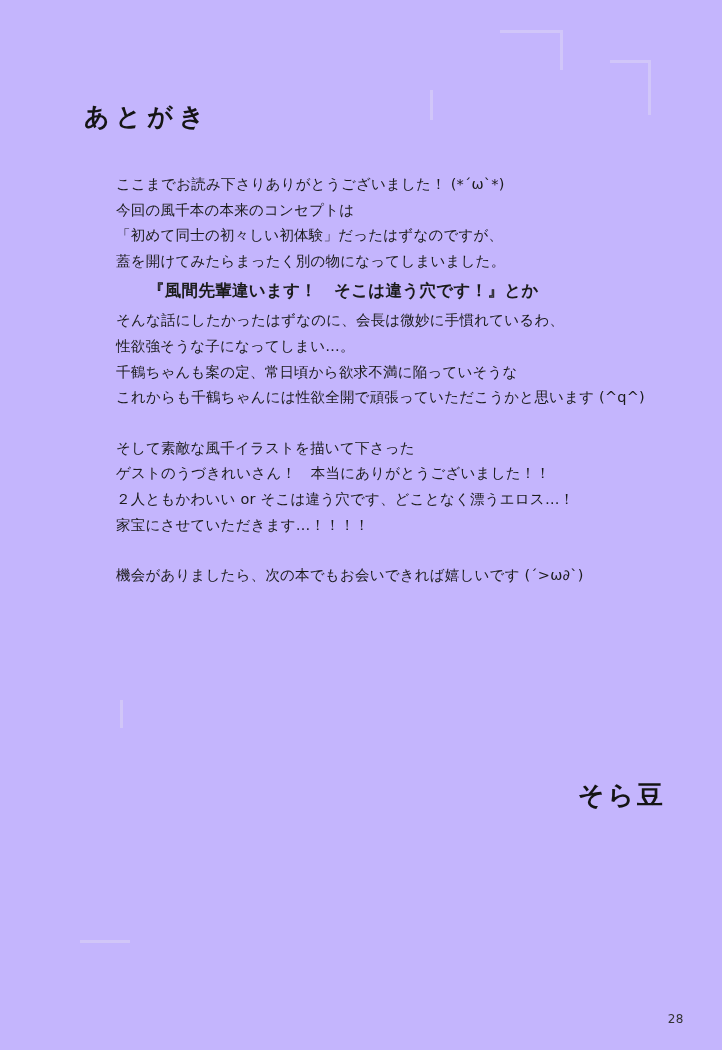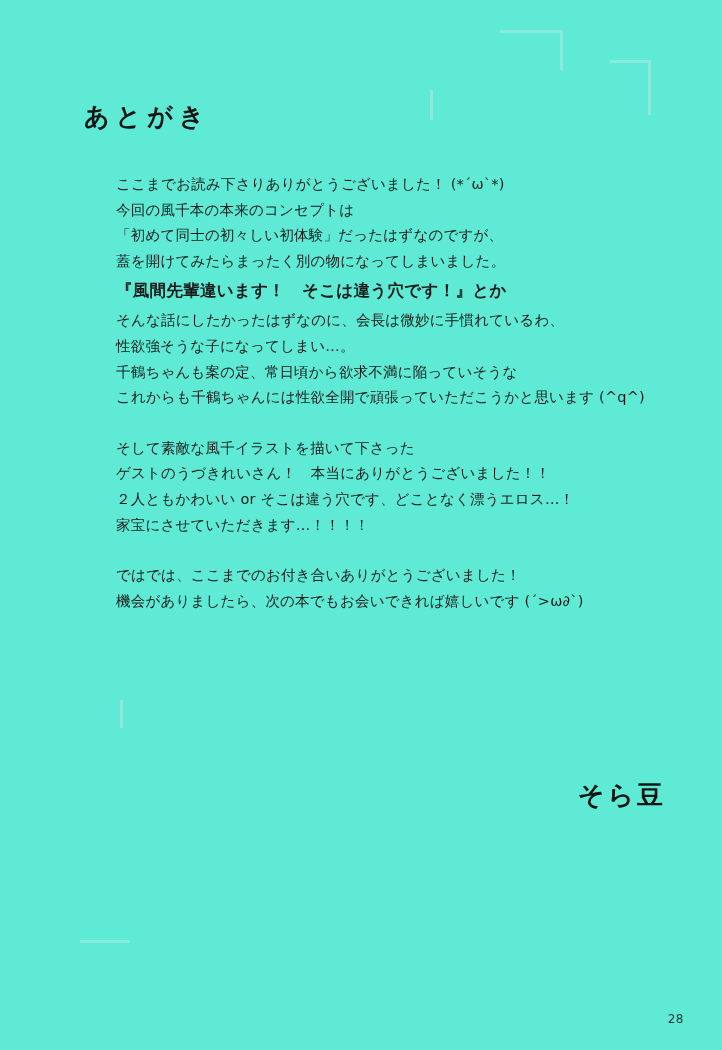--- a/index.html
+++ b/index.html
@@ -11,21 +11,21 @@
     height: 1050px;
     background: #ffffff;
     font-family: "DejaVu Sans", "Liberation Sans", sans-serif;
     color: #1b1b1b;
     position: relative;
     overflow: hidden;
   }
   .page {
     position: absolute;
     inset: 0;
-    background: #5eead4;
+    background: #c4b5fd;
   }
   
   .bg-marks {
     position: absolute;
     inset: 0;
     pointer-events: none;
     opacity: 0.30;
   }
   .bg-marks div {
     position: absolute;
@@ -60,20 +60,21 @@
     color: #1b1b1b;
     letter-spacing: 0.2px;
   }
   .line.emph {
     font-size: 16.5px;
     font-weight: bold;
     line-height: 30px;
     letter-spacing: 0.3px;
     margin-top: 2px;
     margin-bottom: 2px;
+    margin-left: 32px;
   }
   .gap {
     height: 25px;
   }
 
   .signature {
     position: absolute;
     right: 56px;
     top: 778px;
     font-size: 26px;
@@ -128,21 +129,20 @@
     <div class="para">
       <div class="line">そして素敵な風千イラストを描いて下さった</div>
       <div class="line">ゲストのうづきれいさん！　本当にありがとうございました！！</div>
       <div class="line">２人ともかわいい or そこは違う穴です、どことなく漂うエロス…！</div>
       <div class="line">家宝にさせていただきます…！！！！</div>
     </div>
 
     <div class="gap"></div>
 
     <div class="para">
-      <div class="line">ではでは、ここまでのお付き合いありがとうございました！</div>
       <div class="line">機会がありましたら、次の本でもお会いできれば嬉しいです (´&gt;ω∂`)</div>
     </div>
 
   </div>
 
   <div class="signature">そら豆</div>
 
   <div class="page-number">28</div>
 
 </div>

